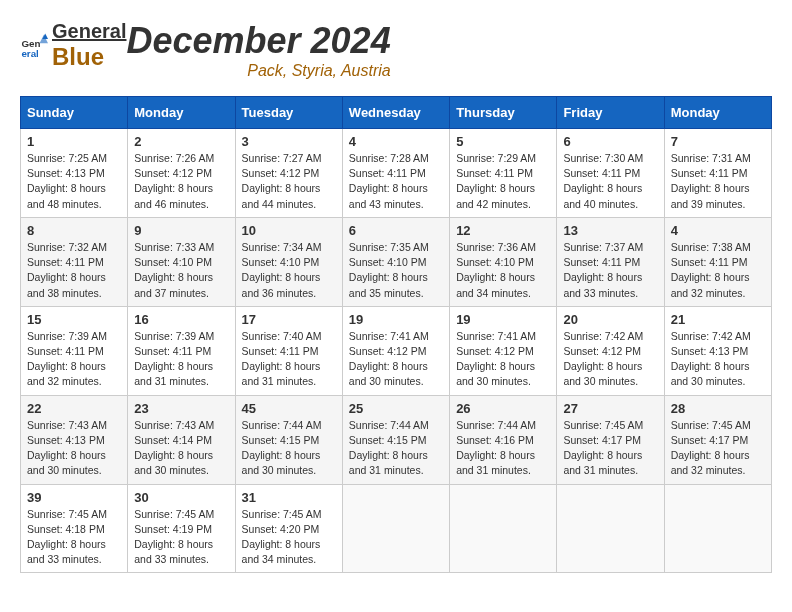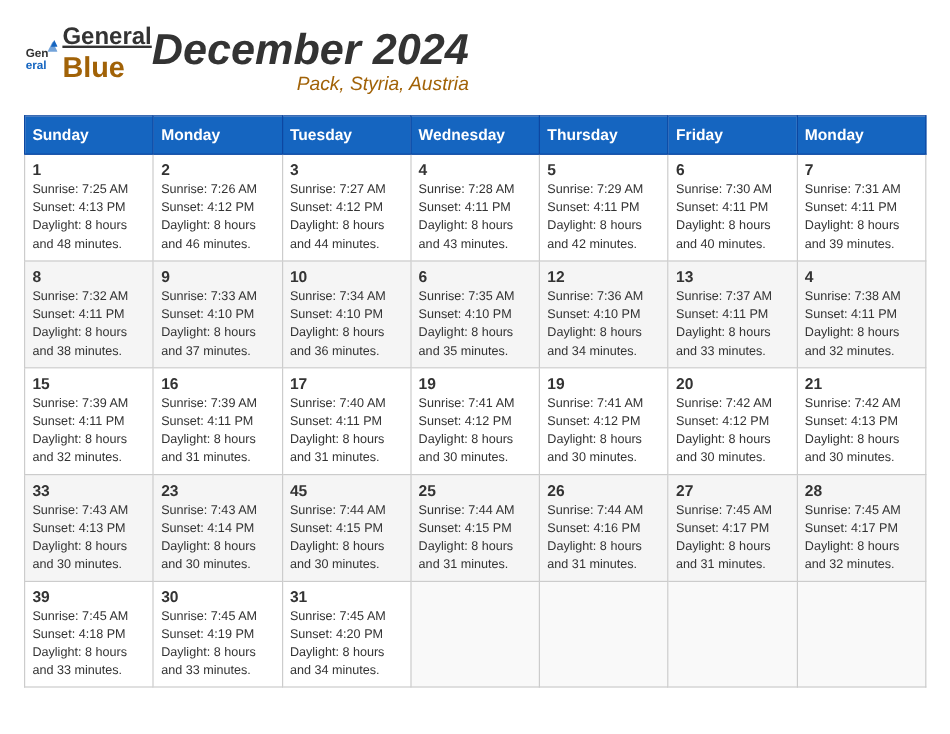--- a/index.html
+++ b/index.html
@@ -279,21 +279,21 @@
     <span class="day-num">21</span>
     <div class="day-info">
       Sunrise: 7:42 AM<br>
       Sunset: 4:13 PM<br>
       Daylight: 8 hours and 30 minutes.
     </div>
   </td>
       </tr>
       <tr>
         <td>
-    <span class="day-num">33</span>
+    <span class="day-num">22</span>
     <div class="day-info">
       Sunrise: 7:43 AM<br>
       Sunset: 4:13 PM<br>
       Daylight: 8 hours and 30 minutes.
     </div>
   </td>
         <td>
     <span class="day-num">23</span>
     <div class="day-info">
       Sunrise: 7:43 AM<br>

